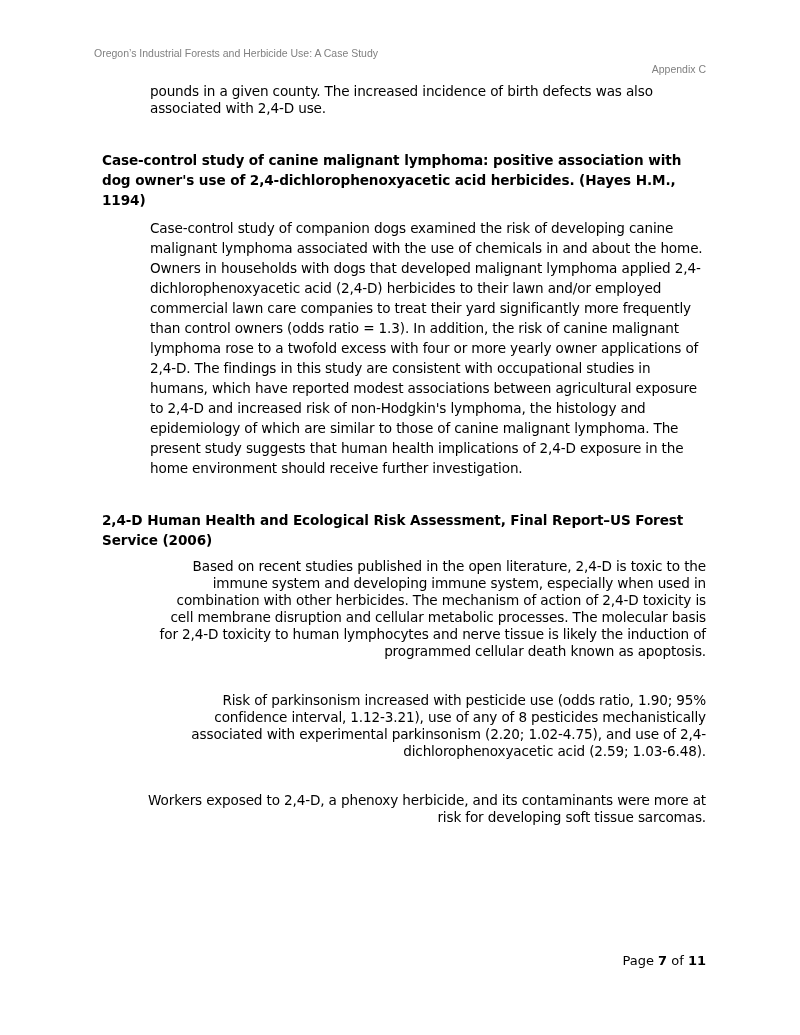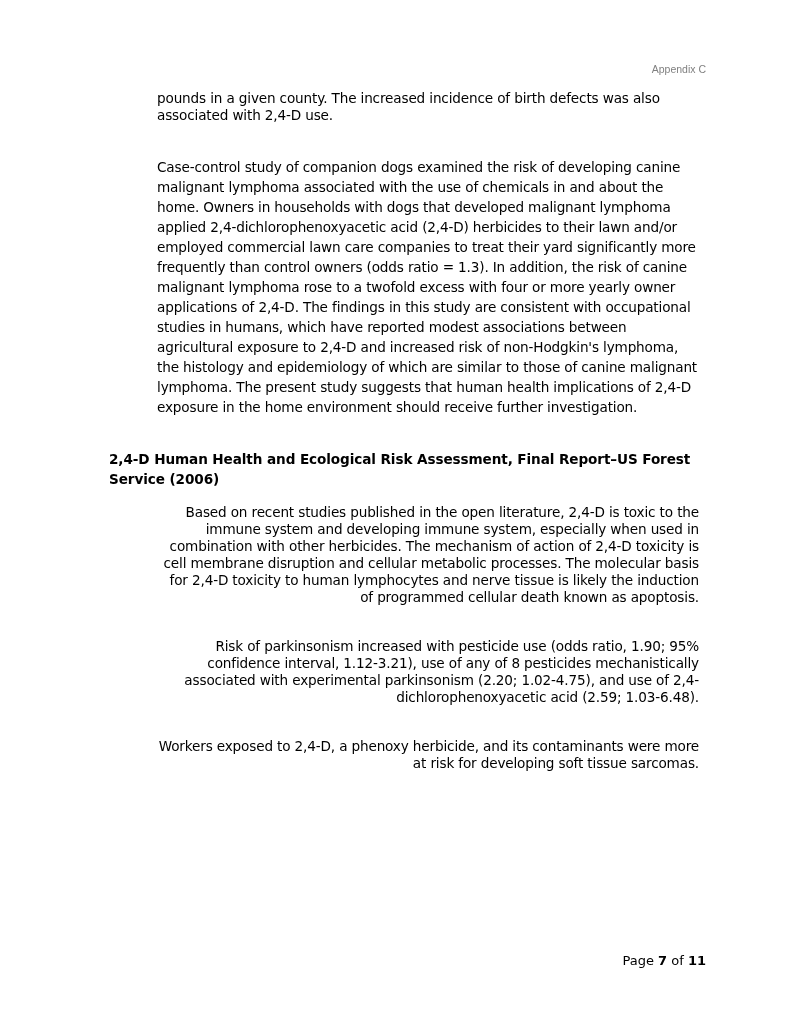--- a/index.html
+++ b/index.html
@@ -5,41 +5,43 @@
     html, body { margin: 0; padding: 0; background: #ffffff; }
     body { width: 800px; height: 1035px; position: relative; overflow: hidden;
            font-family: "DejaVu Sans", sans-serif; color: #000; }
     .hdr { position: absolute; top: 47px; left: 94px; right: 94px; height: 16px;
            font-family: "Liberation Sans", sans-serif; font-size: 10.5px; color: #808080; }
     .hdr .l { position: absolute; left: 0; top: 0; }
     .hdr .r { position: absolute; right: 0; top: 16px; }
     .content { position: absolute; left: 94px; top: 75px; width: 620px; }
     .indent { padding-left: 48px; }
     .indent2 { padding-left: 38px; }
-    p { margin: 15px; font-size: 13.6px; line-height: 17px; letter-spacing: -0.15px; }
+    p { margin: 8px; font-size: 13.6px; line-height: 17px; letter-spacing: -0.15px; }
     .entry { margin-top: 33px; }
     .title { font-weight: bold; font-size: 13.6px; line-height: 20px; letter-spacing: -0.1px; }
     .body-l { line-height: 20px; }
     .body-s { line-height: 17px; text-align: right; }
     .footer { position: absolute; top: 953px; right: 94px; font-size: 13px; }
     .footer b { font-weight: bold; }
   </style>
 </head>
 <body>
 
 <div class="hdr">
+  <span class="l">Oregon’s Industrial Forests and Herbicide Use: A Case Study</span>
   <span class="r">Appendix C</span>
 </div>
 
 <div class="content">
   <div class="indent">
     <p>pounds in a given county. The increased incidence of birth defects was also associated with 2,4-D use.</p>
   </div>
 
   <div class="entry" style="margin-top:33px;">
+    <p class="title">Case-control study of canine malignant lymphoma: positive association with dog owner's use of 2,4-dichlorophenoxyacetic acid herbicides.  (Hayes H.M., 1194)</p>
     <div class="indent">
       <p class="body-l">Case-control study of companion dogs examined the risk of developing canine malignant lymphoma associated with the use of chemicals in and about the home. Owners in households with dogs that developed malignant lymphoma applied 2,4-dichlorophenoxyacetic acid (2,4-D) herbicides to their lawn and/or employed commercial lawn care companies to treat their yard significantly more frequently than control owners (odds ratio = 1.3). In addition, the risk of canine malignant lymphoma rose to a twofold excess with four or more yearly owner applications of 2,4-D. The findings in this study are consistent with occupational studies in humans, which have reported modest associations between agricultural exposure to 2,4-D and increased risk of non-Hodgkin's lymphoma, the histology and epidemiology of which are similar to those of canine malignant lymphoma. The present study suggests that human health implications of 2,4-D exposure in the home environment should receive further investigation.</p>
     </div>
   </div>
 
   <div class="entry" style="margin-top:32px;">
     <p class="title">2,4-D Human Health and Ecological Risk Assessment, Final Report–US Forest Service (2006)</p>
     <div class="indent">
       <p class="body-s">Based on recent studies published in the open literature, 2,4-D is toxic to the immune system and developing immune system, especially when used in combination with other herbicides.  The mechanism of action of 2,4-D toxicity is cell membrane disruption and cellular metabolic processes.  The molecular basis for 2,4-D toxicity to human lymphocytes and nerve tissue is likely the induction of programmed cellular death known as apoptosis.</p>
     </div>

